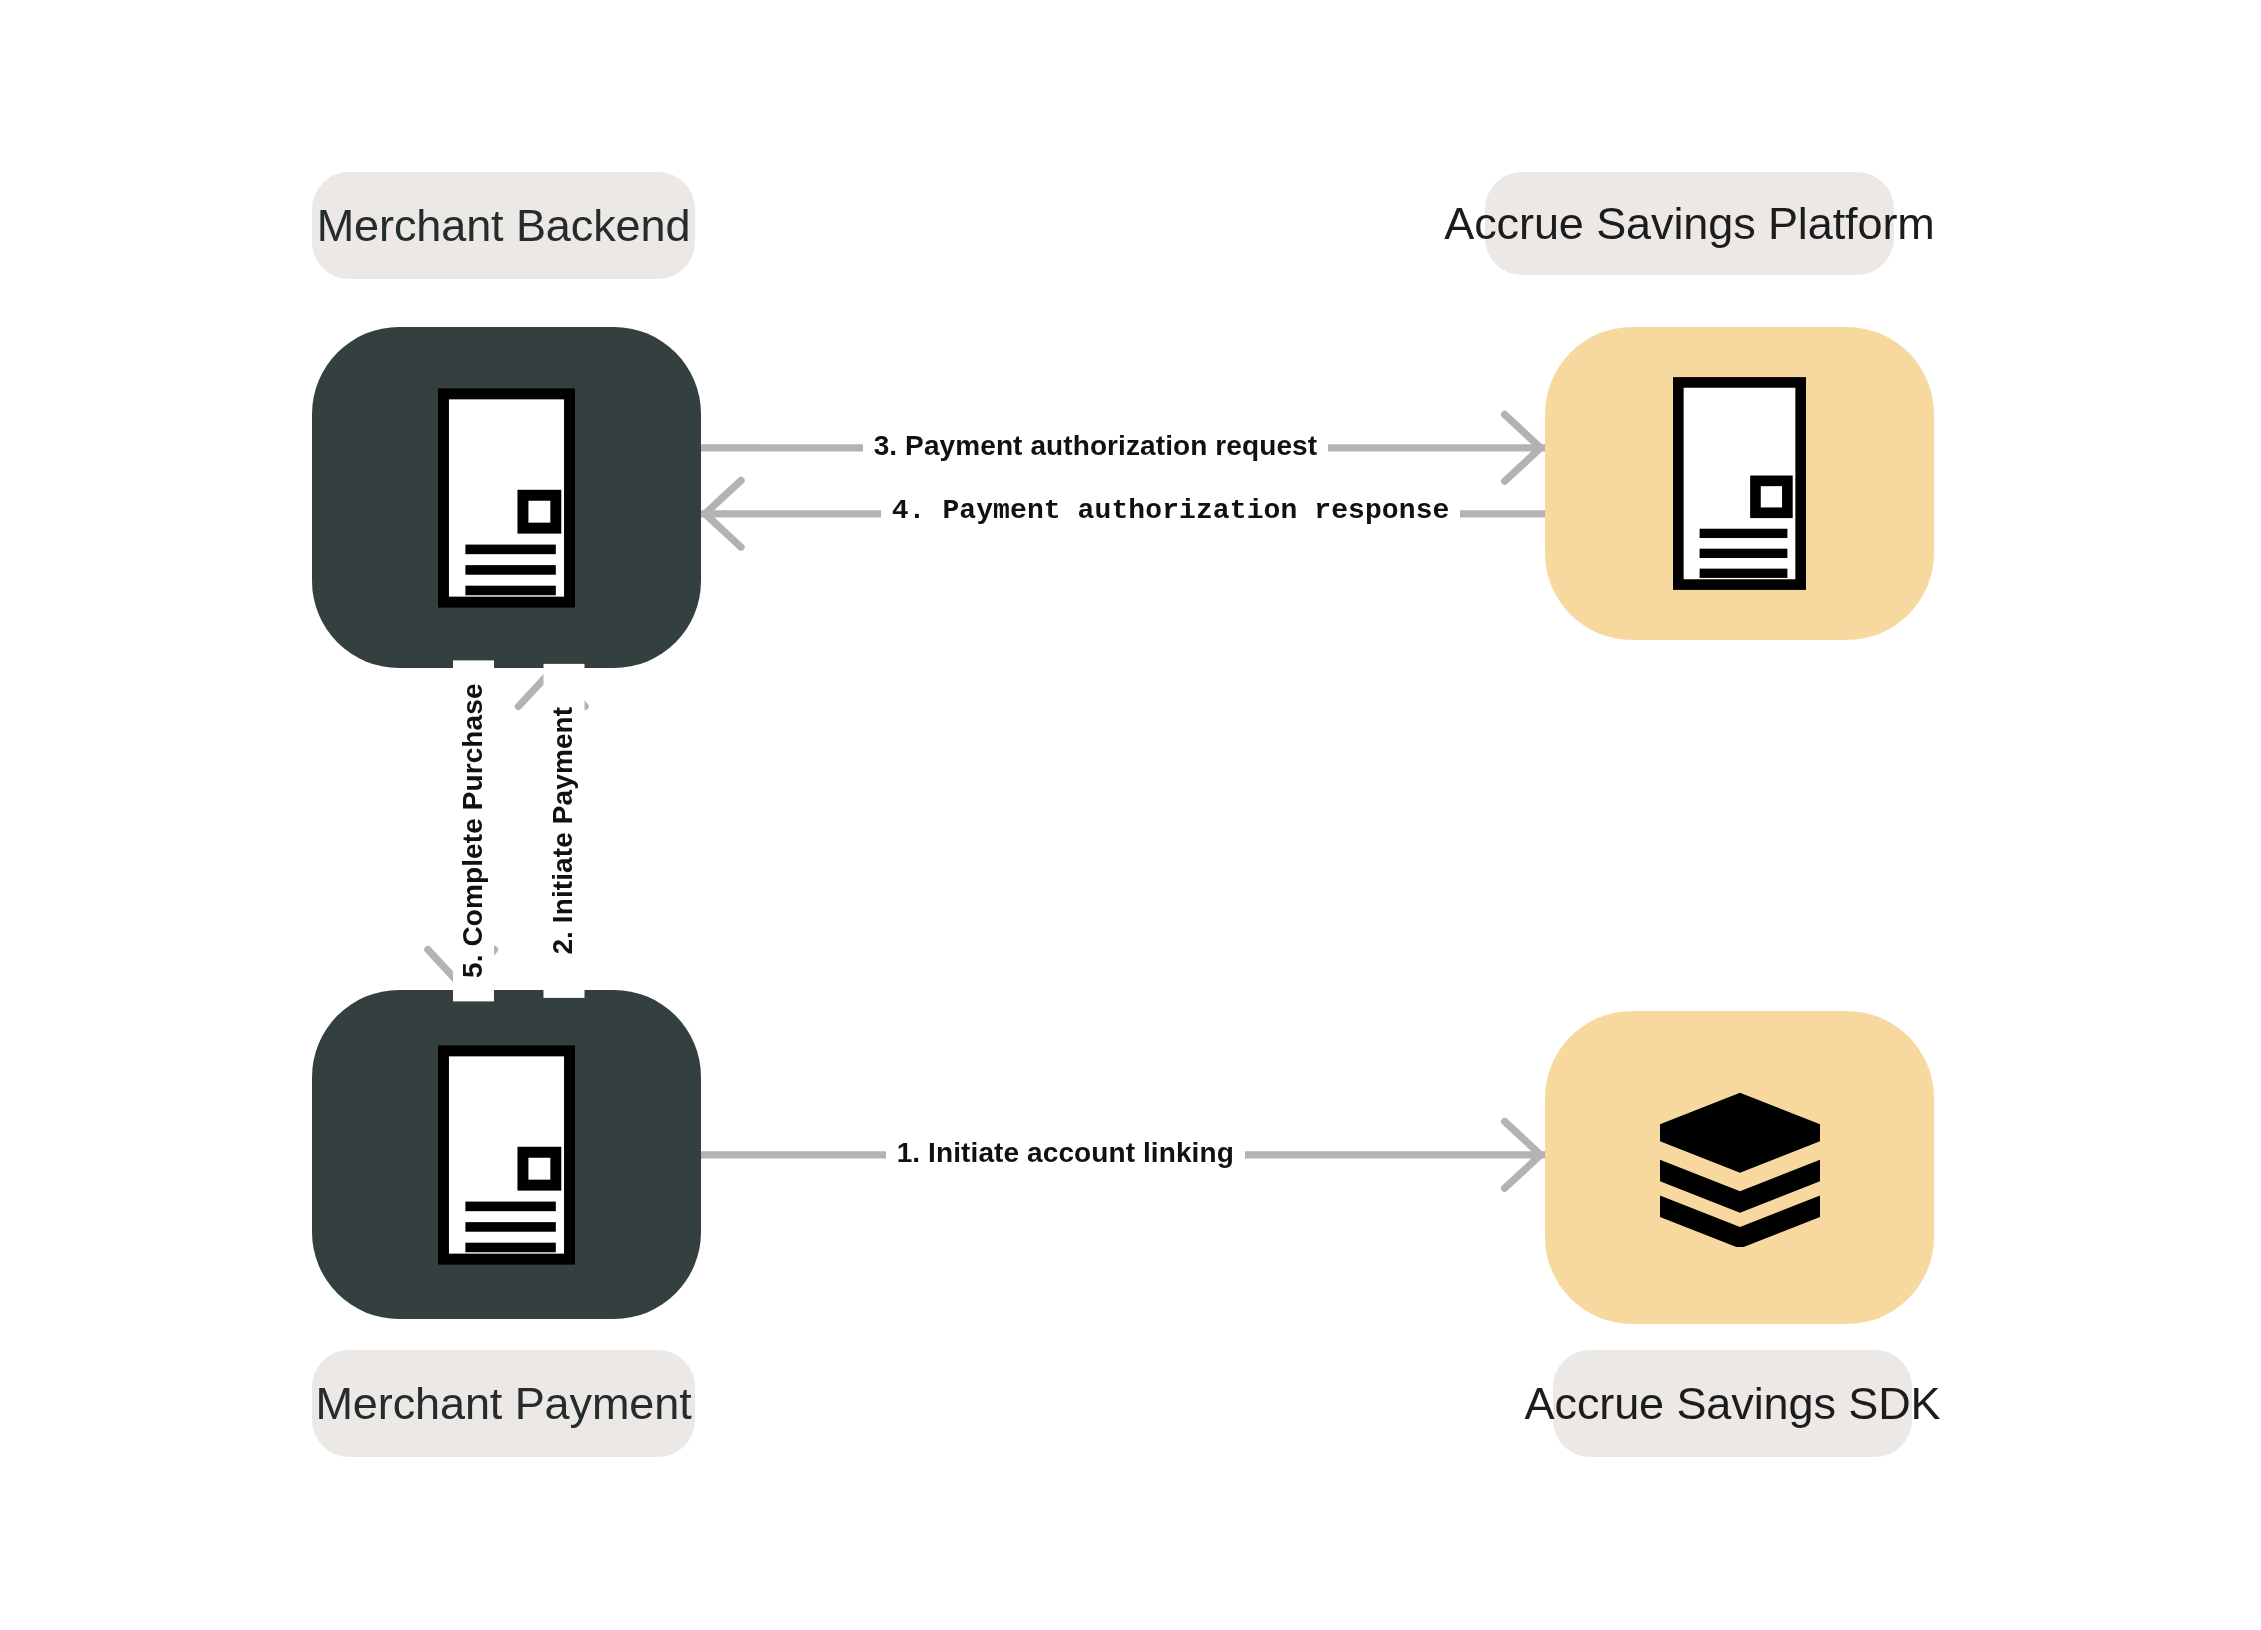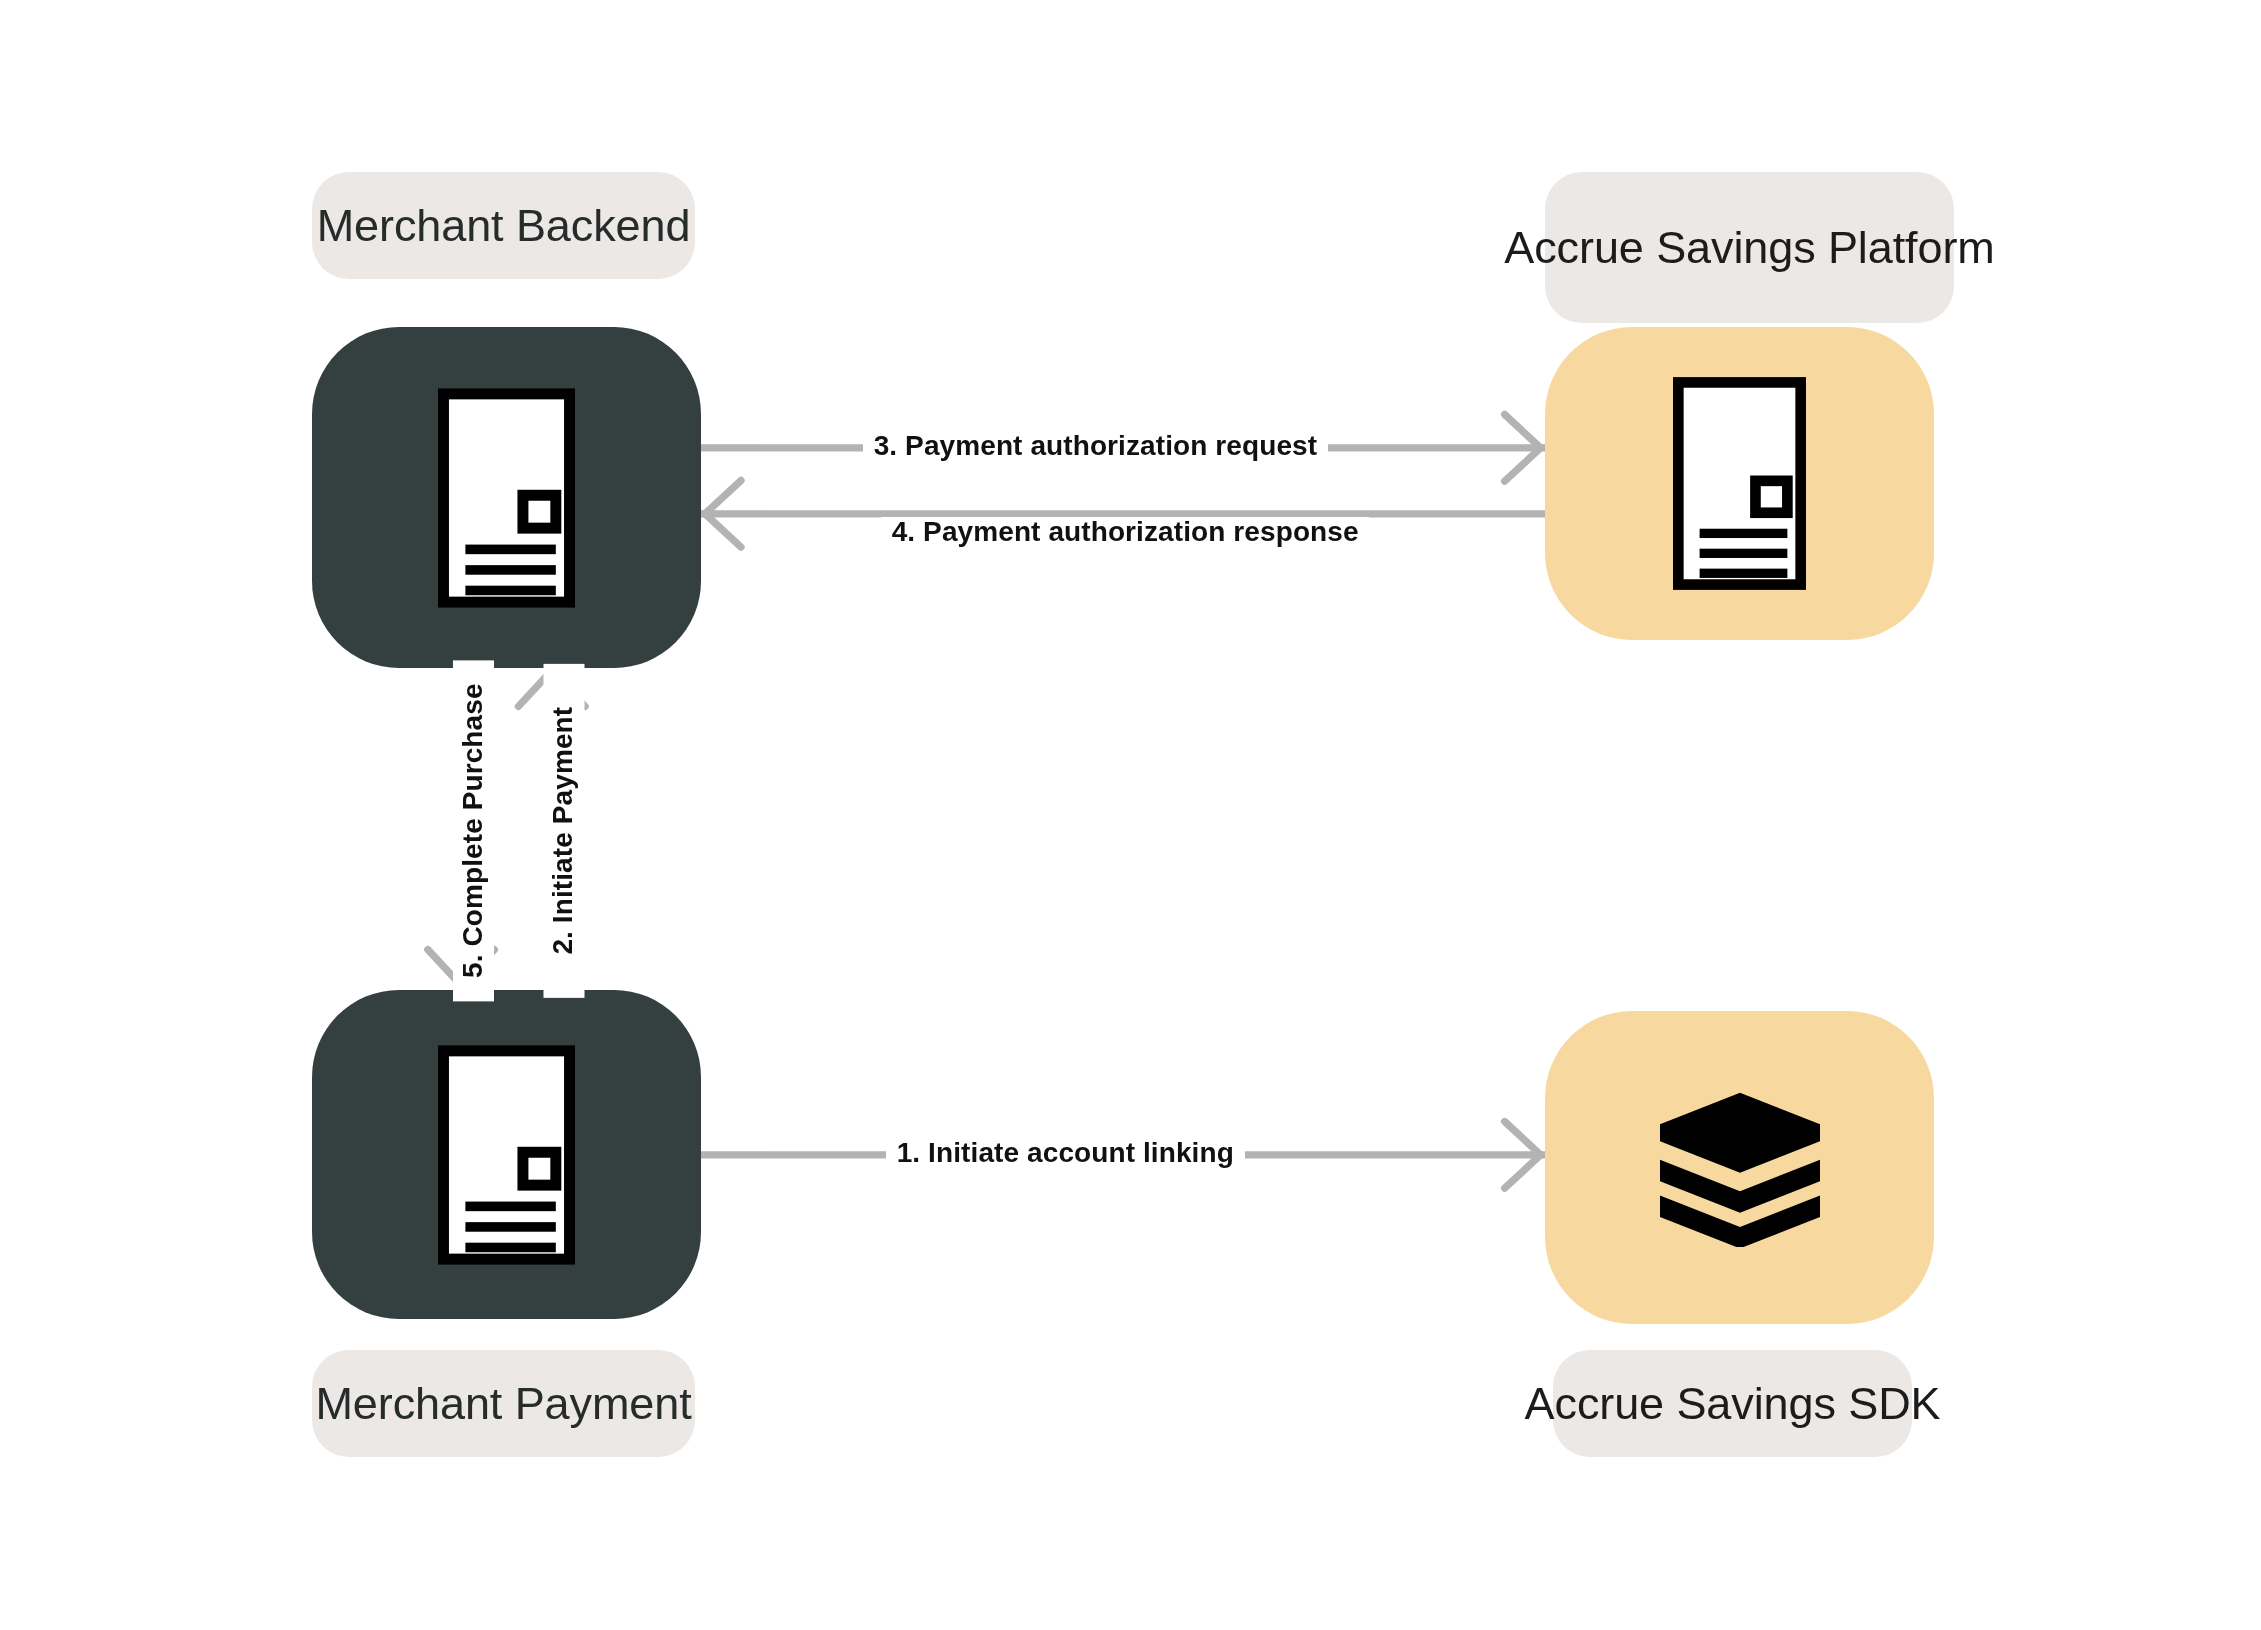--- a/index.html
+++ b/index.html
@@ -114,21 +114,21 @@
         <line x1="828" y1="1485" x2="828" y2="1000"></line>
         <polyline points="778,1060 828,1006 878,1060"></polyline>
       </g>
     </g>
   </svg>
 
   <div class="pill" style="left:312px; top:172px; width:383px; height:107px;">
     <span class="pill-text dark">Merchant Backend</span>
   </div>
 
-  <div class="pill" style="left:1545px; top:172px; width:409px; height:151px;">
+  <div class="pill" style="left:1485px; top:172px; width:409px; height:103px;">
     <span class="pill-text">Accrue Savings Platform</span>
   </div>
 
   <div class="pill" style="left:312px; top:1350px; width:383px; height:107px;">
     <span class="pill-text dark">Merchant Payment</span>
   </div>
 
   <div class="pill" style="left:1553px; top:1350px; width:359px; height:107px;">
     <span class="pill-text">Accrue Savings SDK</span>
   </div>
@@ -176,21 +176,21 @@
         <polygon points="4,51 60,73 116,51 116,66 60,88 4,66" fill="#000000"></polygon>
         <polygon points="4,76 60,98 116,76 116,91 60,113 4,91" fill="#000000"></polygon>
       </svg>
     </span>
   </div>
 
   <div class="edge-label" style="left:863px; top:431px;">
     <span>3.  Payment authorization request</span>
   </div>
 
-  <div class="edge-label" style="left:881px; top:517px;">
+  <div class="edge-label" style="left:881px; top:496px;font-family:Liberation Mono, monospace;">
     <span>4.  Payment authorization response</span>
   </div>
 
   <div class="edge-label" style="left:886px; top:1138px;">
     <span>1.  Initiate account linking</span>
   </div>
 
   <div class="edge-label vertical" style="left:303px; top:810px; width:320px; text-align:center;">
     <span>5. Complete Purchase</span>
   </div>

